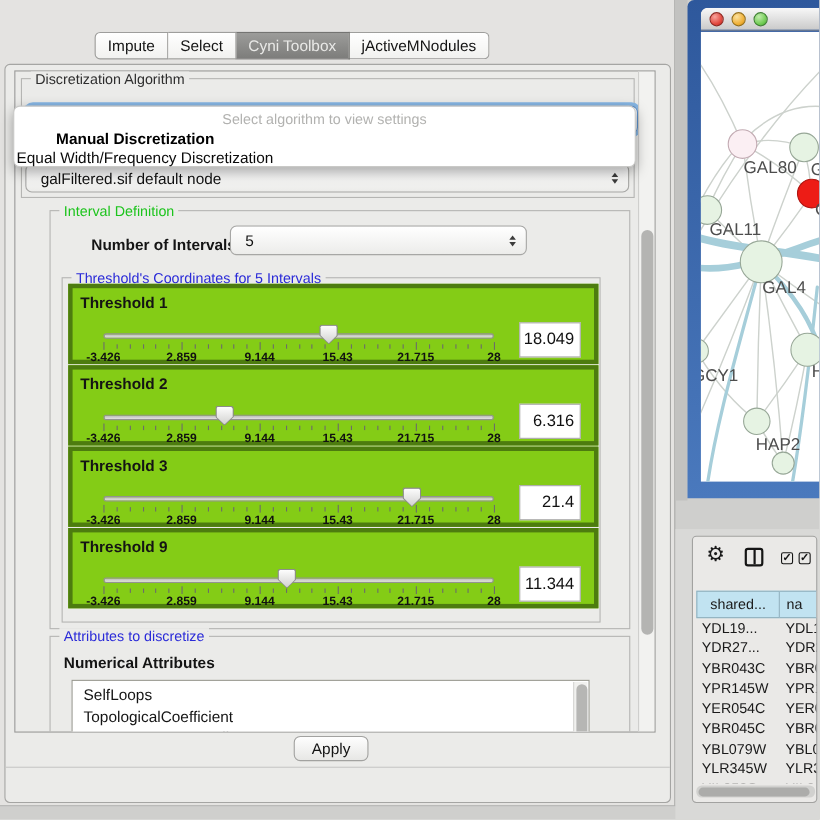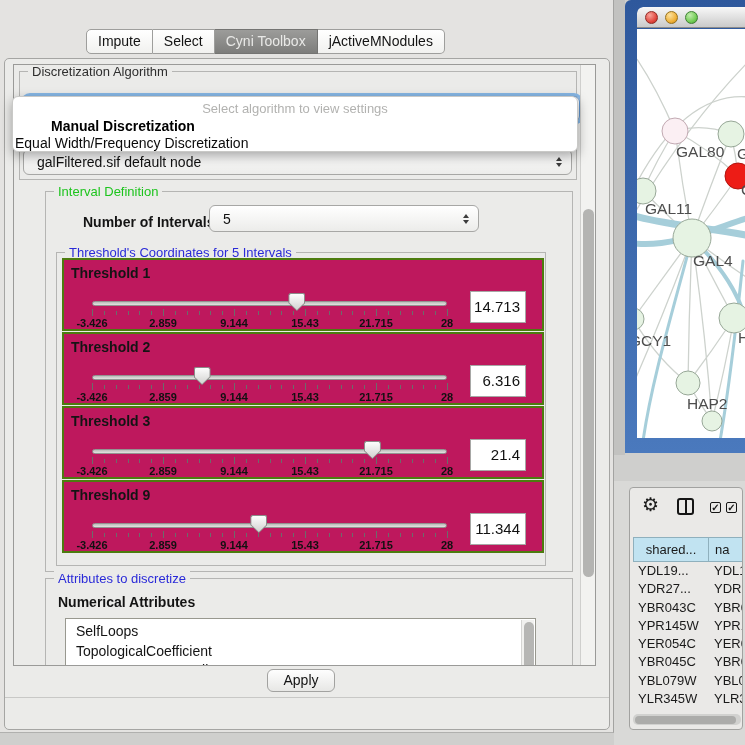--- a/index.html
+++ b/index.html
@@ -48,21 +48,21 @@
   #algo-popup { position:absolute; left:12px; top:96px; width:566px; height:56px; background:#ffffff;
                 border:1px solid #c9c9c7; border-radius:6px; box-shadow:0 4px 12px rgba(0,0,0,.35); z-index:40; }
   #algo-popup .hint { position:absolute; left:0; right:0; top:4px; text-align:center; font-size:13px; color:#b2b2b0; }
   #algo-popup .op1 { position:absolute; left:2px; top:21px; font-size:14px; font-weight:bold; color:#000;padding-left:36px; }
   #algo-popup .op2 { position:absolute; left:2px; top:38px; font-size:14px; color:#0a0a0a; }
 
   .blabel { position:absolute; font-weight:bold; font-size:14px; color:#141414; white-space:nowrap; }
 
   
   #threshold-stack { position:absolute; left:48px; top:193px; width:478px; }
-  .thp { position:relative; width:482px; height:73px; background:#be185d; border:2px solid #4d7c0f; margin-bottom:1px; }
+  .thp { position:relative; width:482px; height:73px; background:#84cc16; border:4px solid #4d7c0f; margin-bottom:1px; }
   .th-label { position:absolute; left:7px; top:5px; font-size:14px; font-weight:bold; color:#141414; }
   .th-track { position:absolute; left:28px; top:41px; width:355px; height:5px; border:1px solid #939391;
               border-radius:3px; background:linear-gradient(#bcbcba,#e3e3e1); }
   .th-thumb { position:absolute; top:33px; width:17px; height:18px; background:#8c8c8a;
               clip-path:polygon(8% 0,92% 0,100% 10%,100% 55%,50% 100%,0 55%,0 10%); }
   .th-thumb-in { position:absolute; left:1px; top:1px; width:15px; height:16px; background:linear-gradient(#fdfdfd,#d2d2d0);
               clip-path:polygon(8% 0,92% 0,100% 10%,100% 55%,50% 100%,0 55%,0 10%); }
   .th-ticks { position:absolute; left:28px; top:49px; width:355px; height:8px; }
   .tick { position:absolute; top:2px; width:1px; height:4px; background:#6c6c6a; }
   .tick.major { top:0; height:7px; }
@@ -221,21 +221,21 @@
             </div>
             <div class="th-ticklabel" style="left: 28px;">-3.426</div>
             <div class="th-ticklabel" style="left: 99px;">2.859</div>
             <div class="th-ticklabel" style="left: 170px;">9.144</div>
             <div class="th-ticklabel" style="left: 241px;">15.43</div>
             <div class="th-ticklabel" style="left: 312px;">21.715</div>
             <div class="th-ticklabel" style="left: 383px;">28</div>
             <div class="th-thumb" style="left: 224.405px;">
               <div class="th-thumb-in"></div>
             </div>
-            <div class="th-value">14.713</div>
+            <div class="th-value">18.049</div>
           </div>
           <div class="thp">
             <div class="th-label">Threshold 2</div>
             <div class="th-track"></div>
             <div class="th-ticks">
               <span class="tick major" style="left: 0%;"></span>
               <span class="tick" style="left: 3.33333%;"></span>
               <span class="tick" style="left: 6.66667%;"></span>
               <span class="tick" style="left: 10%;"></span>
               <span class="tick" style="left: 13.3333%;"></span>

